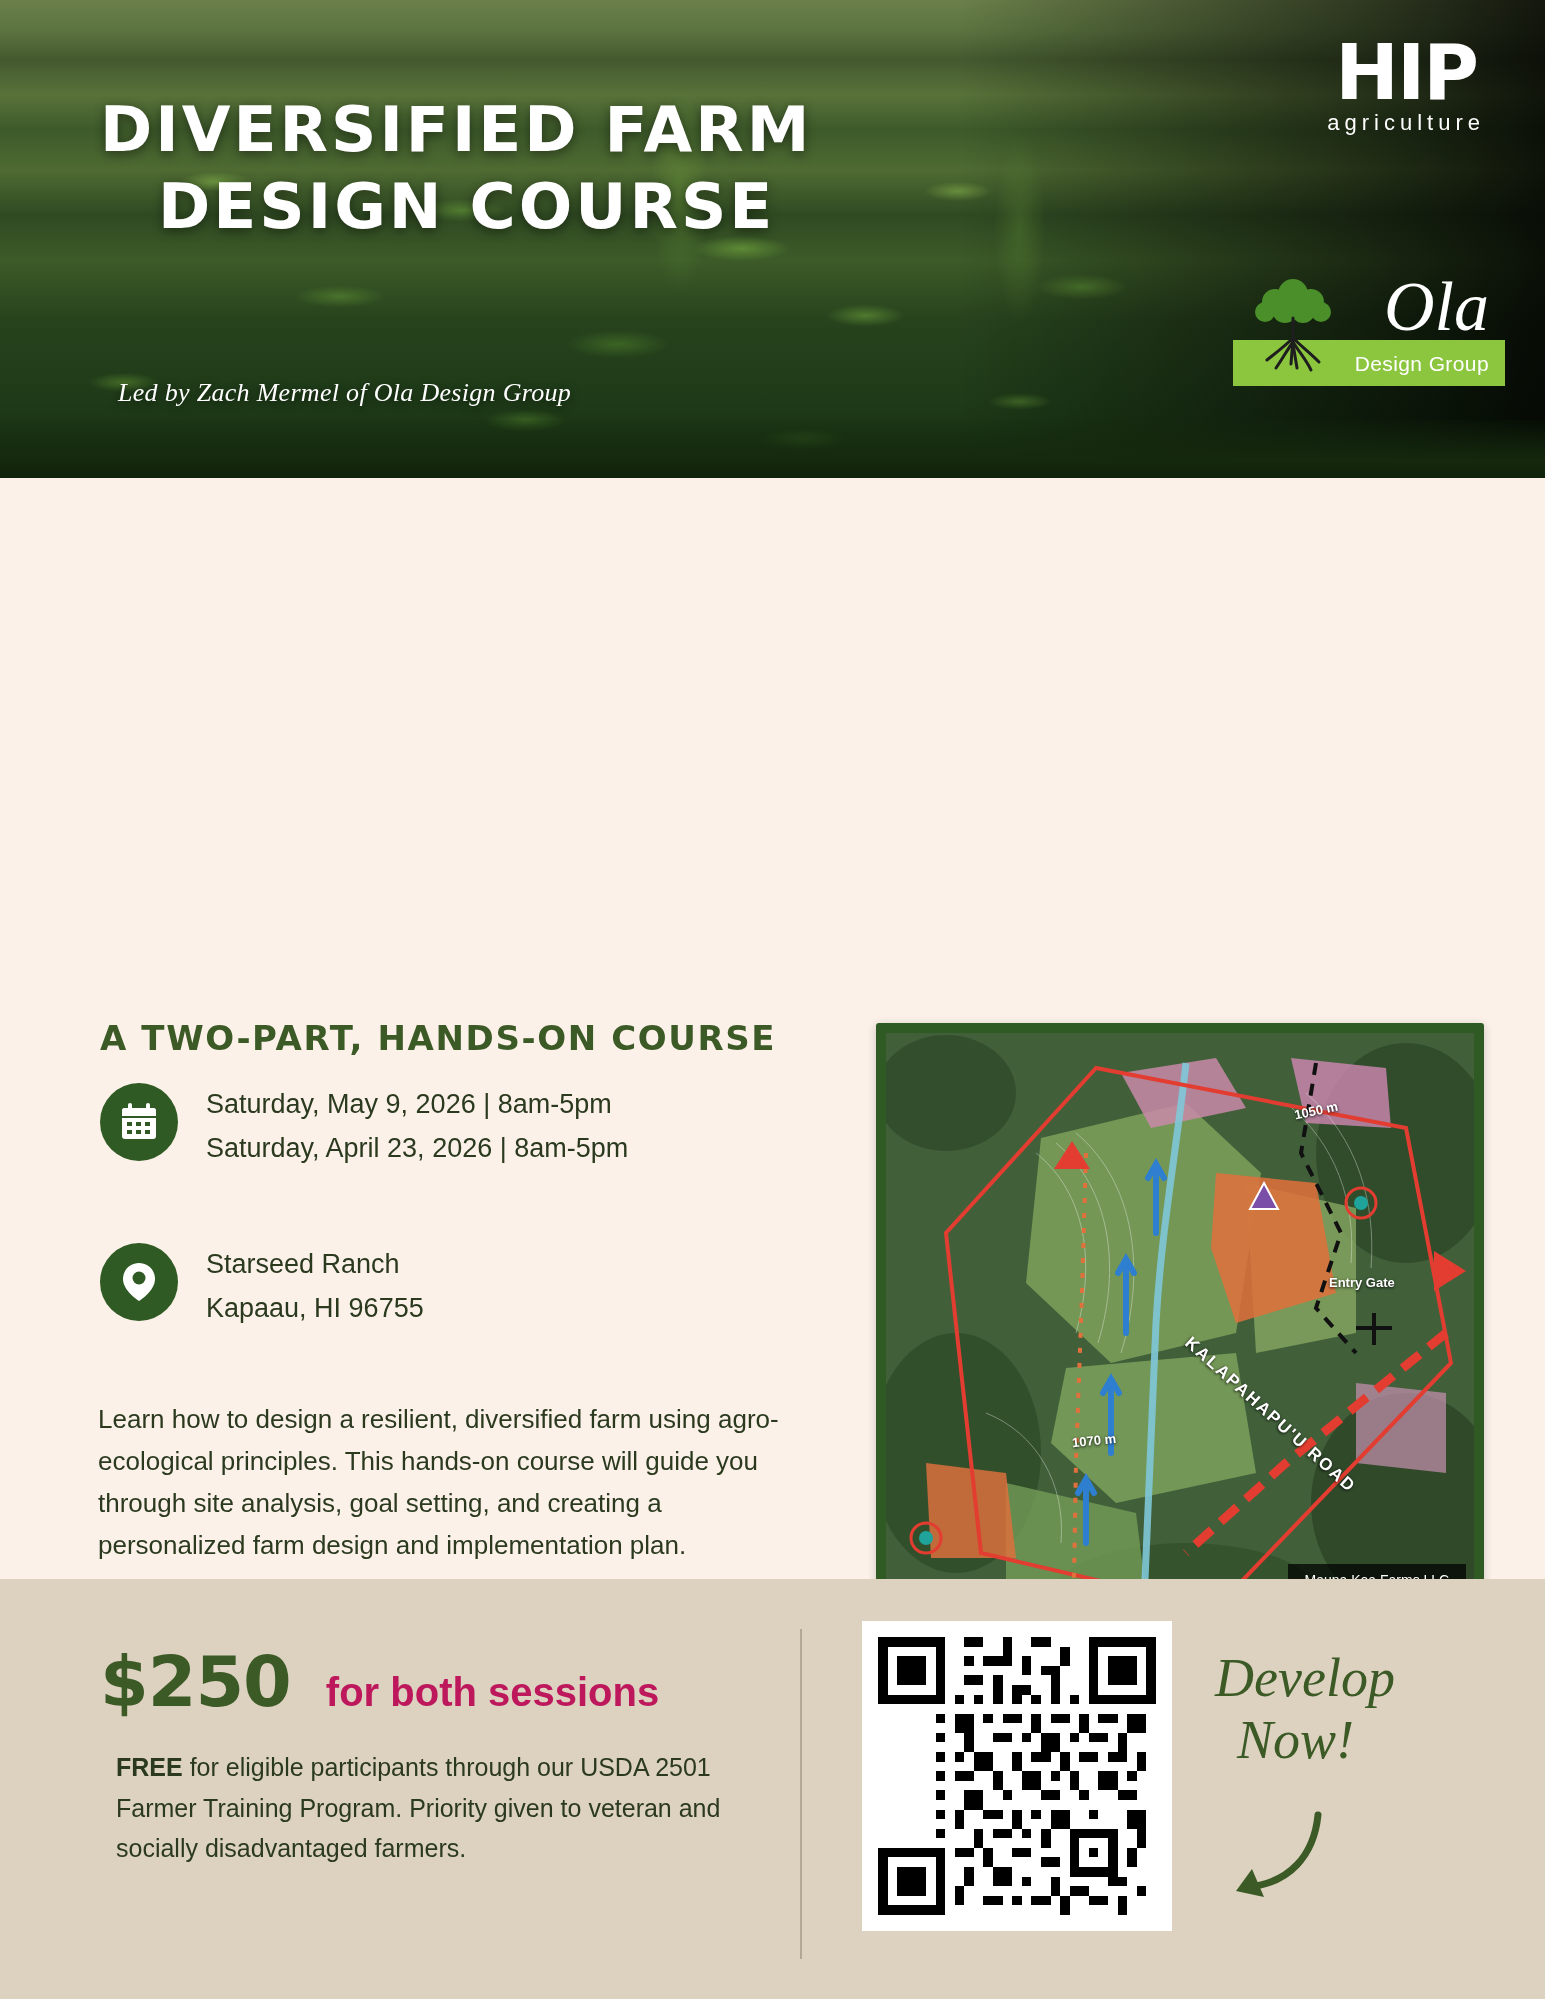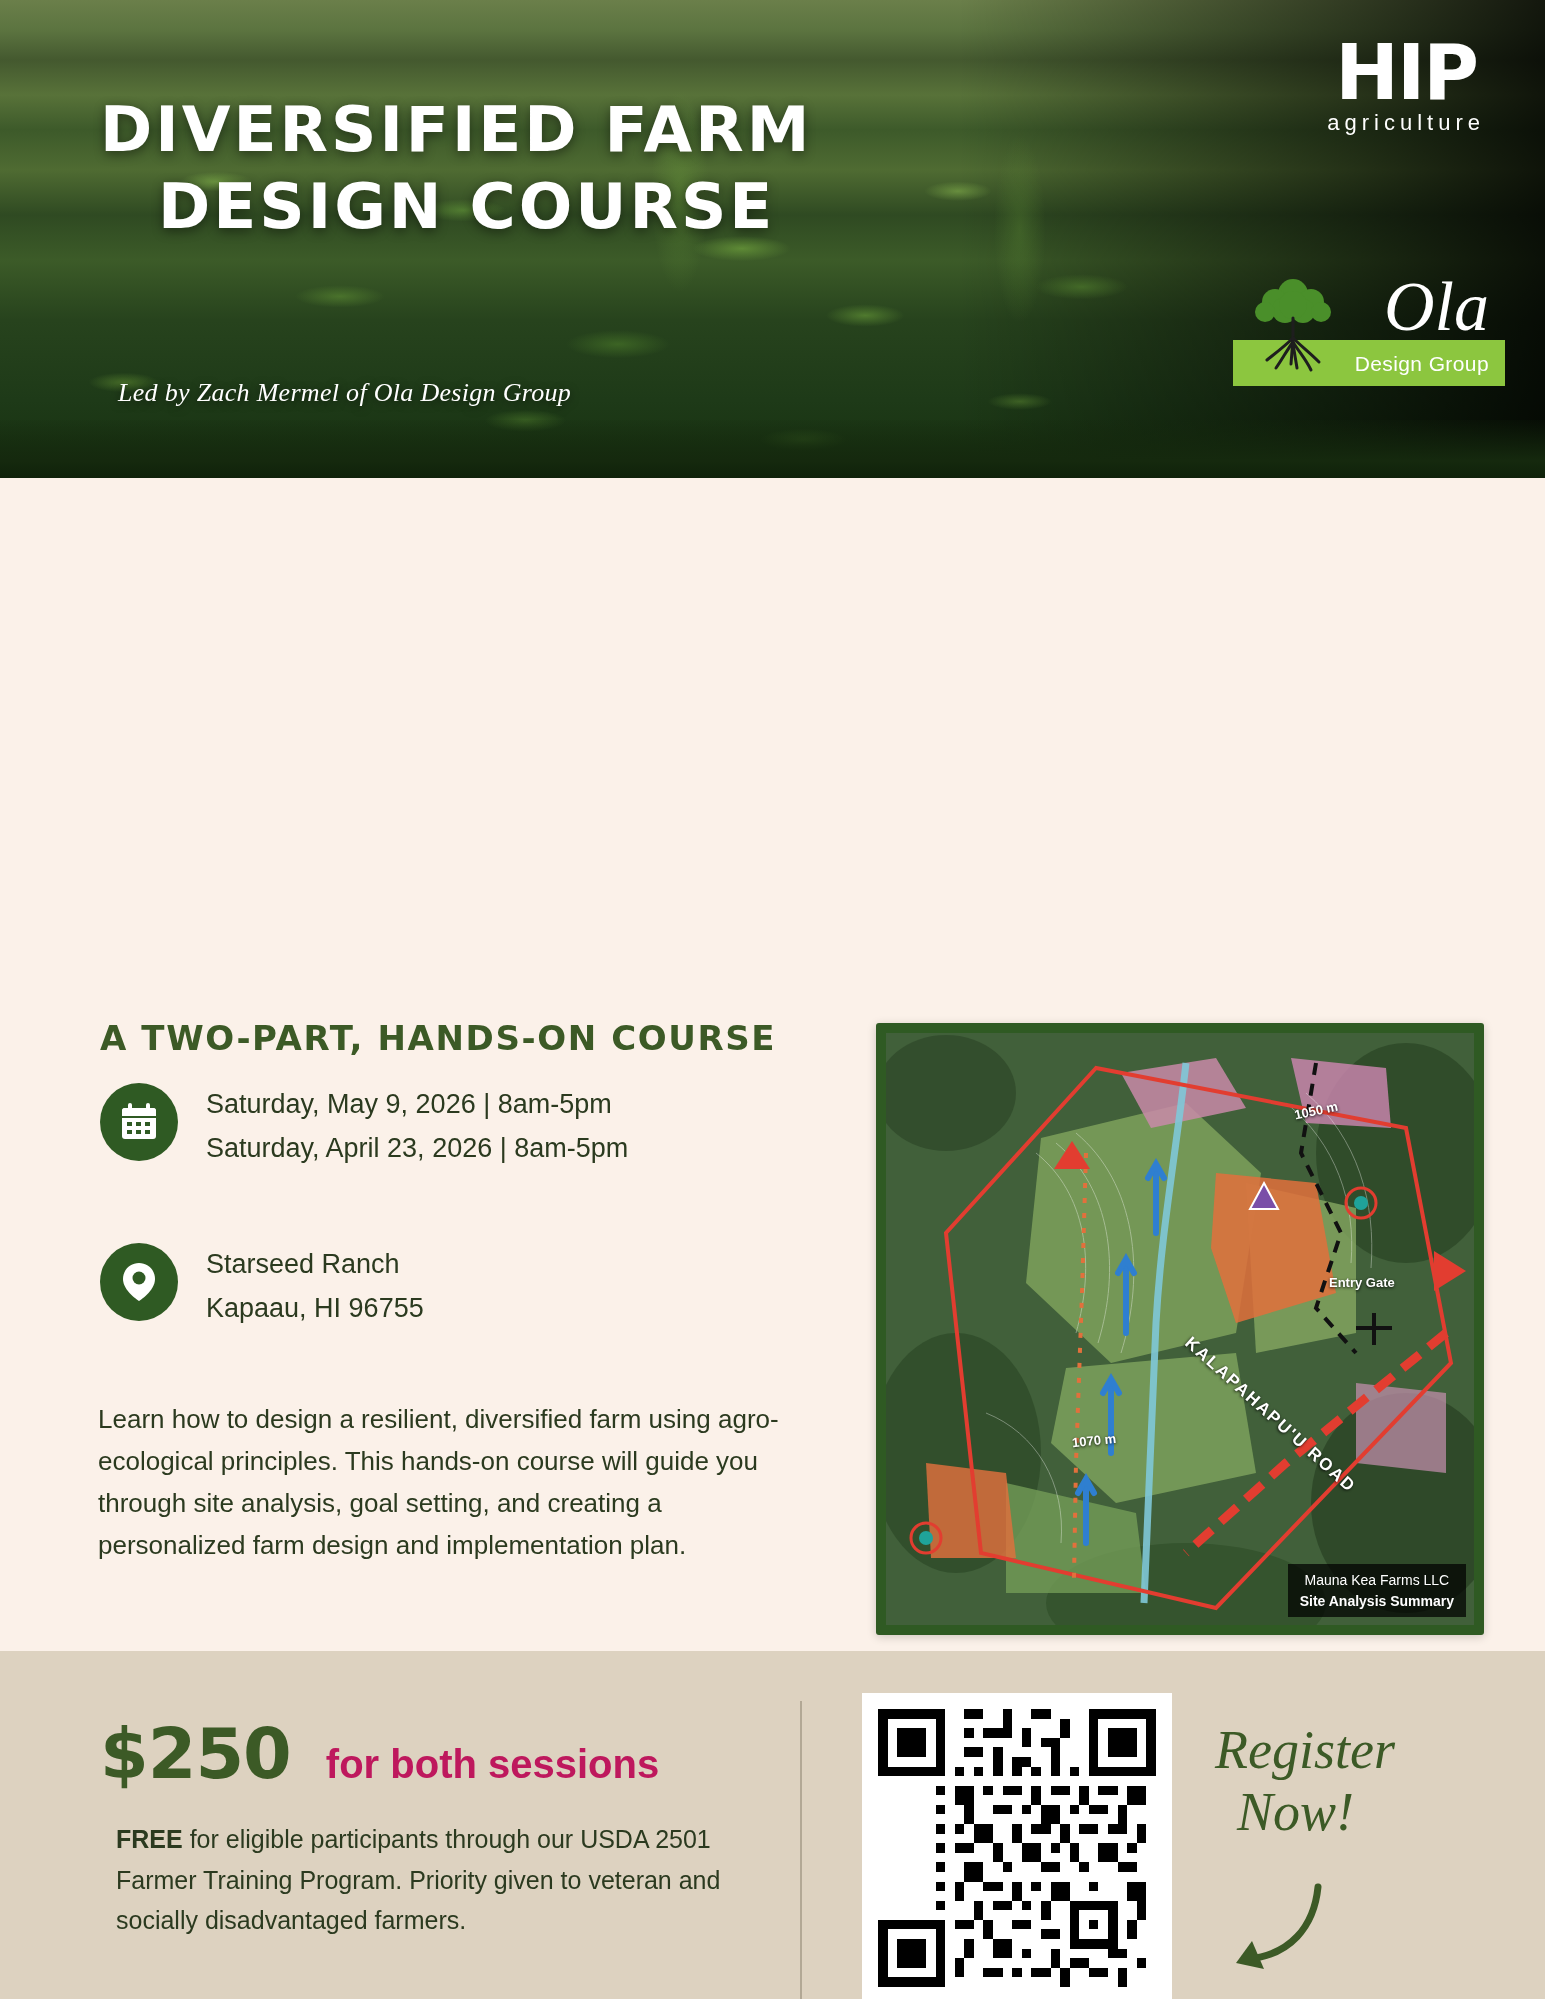--- a/index.html
+++ b/index.html
@@ -282,21 +282,21 @@
     font-size: 25px;
     color: #2b3a1f;
     line-height: 1.68;
   }
 
   
   .footer {
     position: absolute;
     left: 0; bottom: 0;
     width: 1545px;
-    height: 348px;
+    height: 420px;
     background: #ddd2c0;
   }
   .price-line {
     position: absolute;
     left: 100px; top: 62px;
     display: flex;
     align-items: baseline;
   }
   .price {
     font-family: "DejaVu Sans", sans-serif;
@@ -671,20 +671,20 @@
           <rect x="16" y="27" width="2" height="1"></rect>
         <rect x="19" y="27" width="1" height="2"></rect>
           <rect x="22" y="27" width="2" height="1"></rect>
         <rect x="25" y="27" width="1" height="2"></rect>
           <rect x="27" y="26" width="1" height="1"></rect>
       </g>
     </svg>
   </div>
 
   <div class="register">
-    <span>Register</span>
+    <span>Develop</span>
     <span class="n">Now!</span>
   </div>
   <svg class="arrow-down" width="110" height="100" viewBox="0 0 110 100">
     <path d="M100 8 C96 48 72 76 30 80" stroke="#3c5a26" stroke-width="7" fill="none" stroke-linecap="round"></path>
     <polygon points="34,62 18,84 46,90" fill="#3c5a26"></polygon>
   </svg>
 </div>
 
 </body></html>

